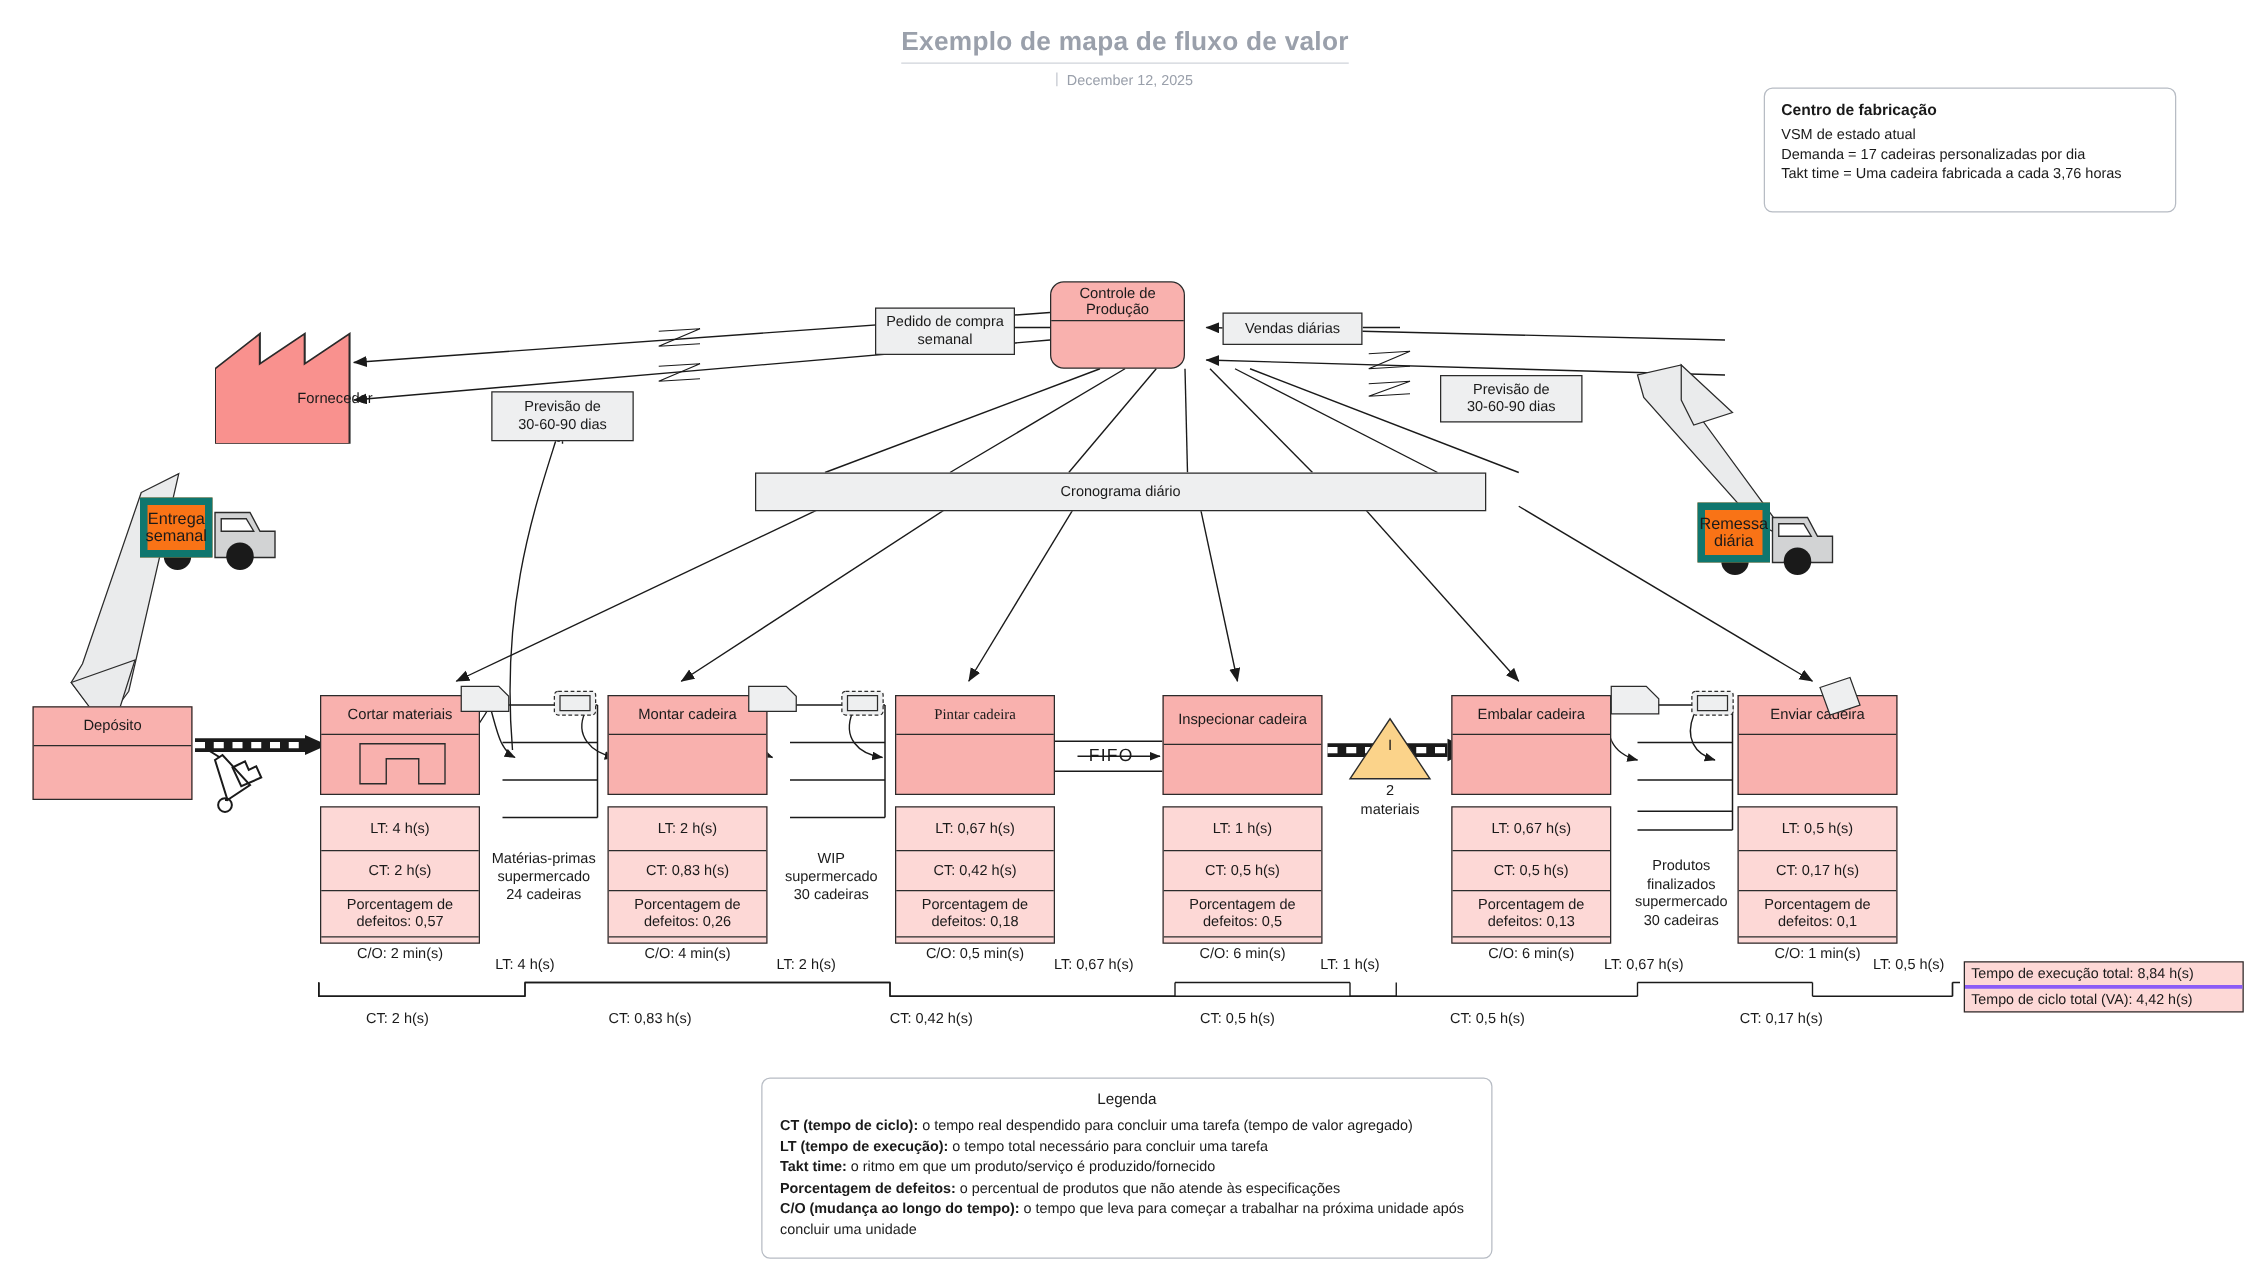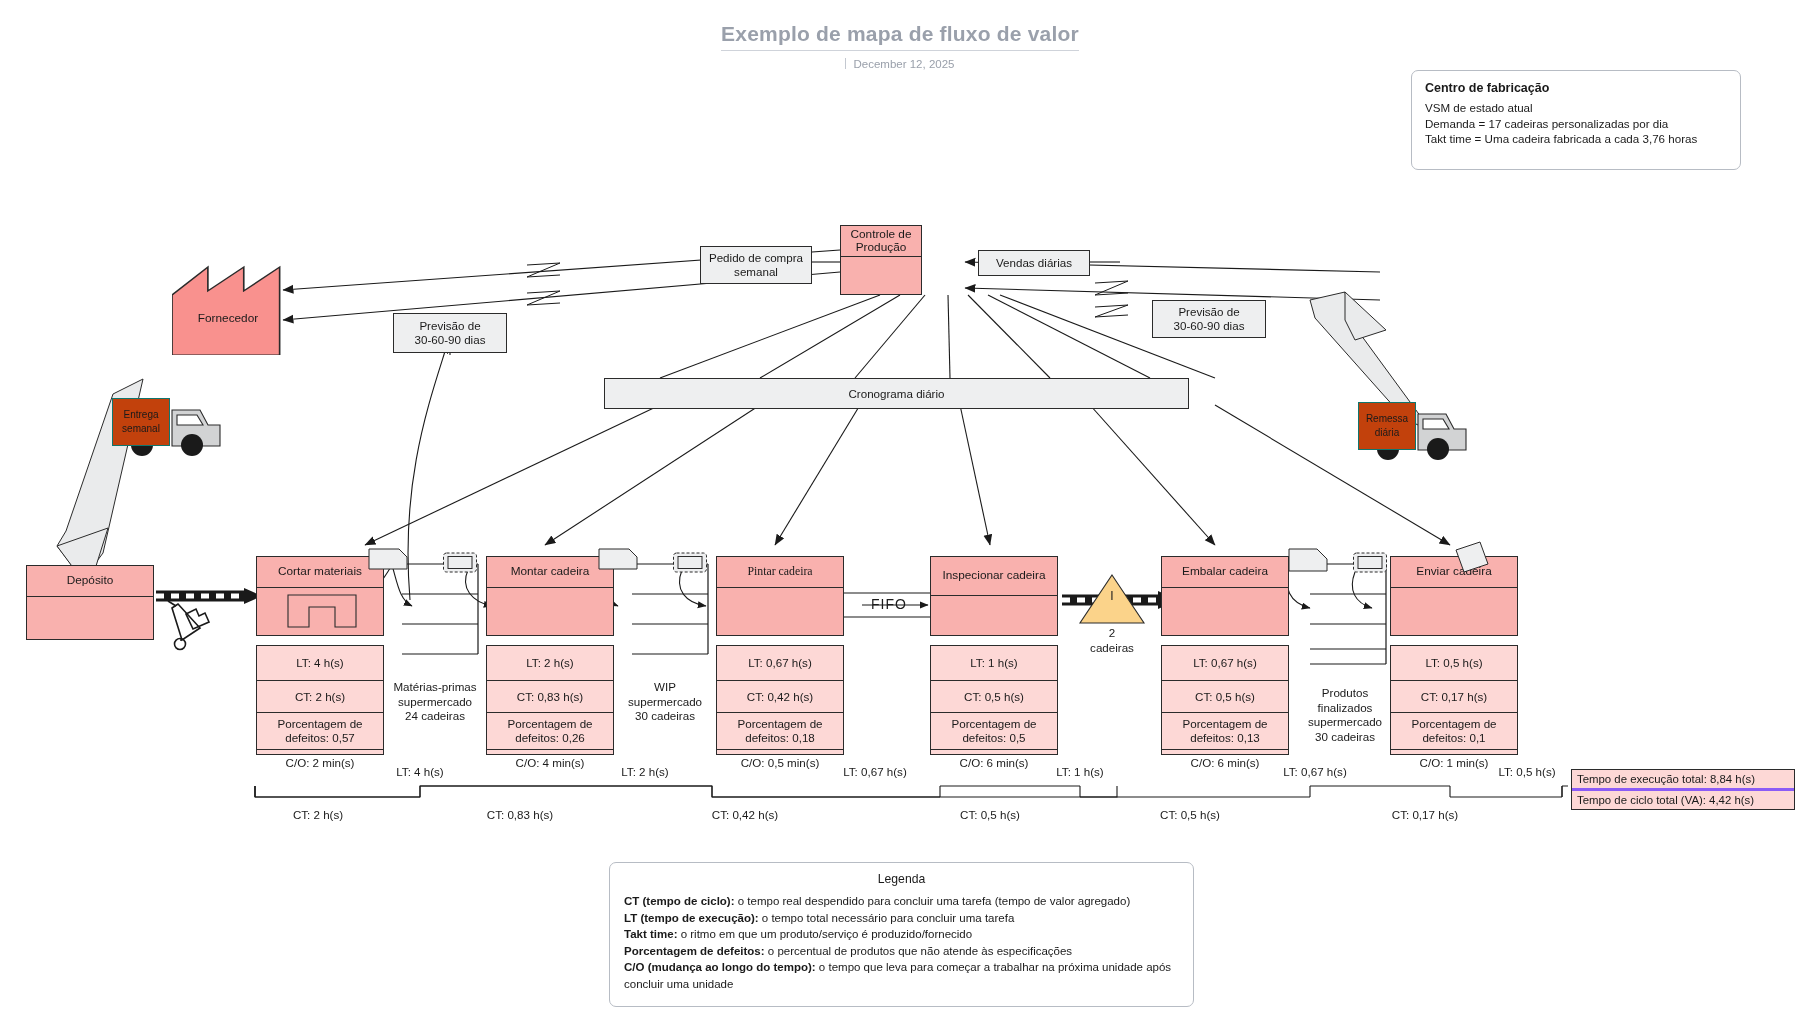--- a/index.html
+++ b/index.html
@@ -66,23 +66,23 @@
   .dtable .r:last-child{border-bottom:none;}
 
   
   .factory{position:absolute;}
   .factory .lbl{
     position:absolute;left:0;width:100%;text-align:center;font-size:11.8px;
   }
 
   
   .truckbox{
-    background:#c2410c;border:1px solid #0f766e;
+    background:#f97316;border:6px solid #0f766e;
     display:flex;align-items:center;justify-content:center;text-align:center;
-    font-size:10px;line-height:14px;
+    font-size:13px;line-height:14px;
   }
 
   
   .cap{position:absolute;text-align:center;font-size:11.6px;line-height:14.5px;}
 
   
   .tl{position:absolute;font-size:11.6px;text-align:center;}
 
   
   #totals{left:1571px;top:769px;width:224px;border:1px solid #2b2b2b;background:#fdd8d6;}
@@ -223,25 +223,25 @@
     <div class="h">Centro de fabricação</div>
     <div class="l">VSM de estado atual</div>
     <div class="l">Demanda = 17 cadeiras personalizadas por dia</div>
     <div class="l">Takt time = Uma cadeira fabricada a cada 3,76 horas</div>
   </div>
 
   <div class="abs factory" style="left:172px;top:265px;width:112px;height:90px;">
     <svg width="112" height="90" viewBox="0 0 112 90">
       <path d="M0,30 L26,2 L26,26 L52,2 L52,26 L78,2 L78,90 L0,90 z" fill="#f9918e" stroke="#2b2b2b" stroke-width="1.2" transform="scale(1.38,1) translate(0,0)"></path>
     </svg>
-    <div class="lbl" style="top:46px;">Fornecedor</div>
-  </div>
-
-
-  <div class="abs pinkproc" style="left:840px;top:225px;width:82px;height:70px;">
+    <div class="lbl" style="top:46px;padding-left:40px;">Fornecedor</div>
+  </div>
+
+
+  <div class="abs pinkproc" style="left:840px;top:225px;width:108px;height:70px;border-radius:11px;">
     <div class="ph" style="height:30px;white-space:pre-line;">Controle de
 Produção</div>
     <div class="pb"></div>
   </div>
 
   <div class="abs greybox" style="left:700px;top:246px;width:112px;height:38px;white-space:pre-line;">Pedido de compra
 semanal</div>
 
   <div class="abs greybox" style="left:978px;top:250px;width:112px;height:26px;">Vendas diárias</div>
 
@@ -366,21 +366,21 @@
   </div>
 
   <div class="abs" style="left:1078px;top:573px;width:68px;height:70px;">
     <svg width="68" height="52" viewBox="0 0 68 52" style="position:absolute;left:0;top:0;">
       <polygon points="34,2 66,50 2,50" fill="#fbd38a" stroke="#2b2b2b" stroke-width="1.1"></polygon>
     </svg>
     <div class="abs" style="left:0;top:16px;width:68px;text-align:center;font-size:12px;">I</div>
   </div>
   <div class="abs" style="left:1078px;top:626px;width:68px;text-align:center;font-size:11.6px;line-height:14.5px;">
     <div>2</div>
-    <div>cadeiras</div>
+    <div>materiais</div>
   </div>
 
   <div class="abs pinkproc" style="left:1161px;top:556px;width:128px;height:80px;">
     <div class="ph">Embalar cadeira</div>
     <div class="pb">
       <div class="op">
         <svg width="15" height="12" viewBox="0 0 15 12">
           <circle cx="7.5" cy="4" r="3.3" fill="none" stroke="#1a1a1a" stroke-width="1.4"></circle>
           <path d="M1,9.5 Q7.5,13 14,9.5" fill="none" stroke="#1a1a1a" stroke-width="1.6"></path>
           <path d="M2.3,8 Q7.5,11 12.7,8" fill="none" stroke="#1a1a1a" stroke-width="1.3"></path>

